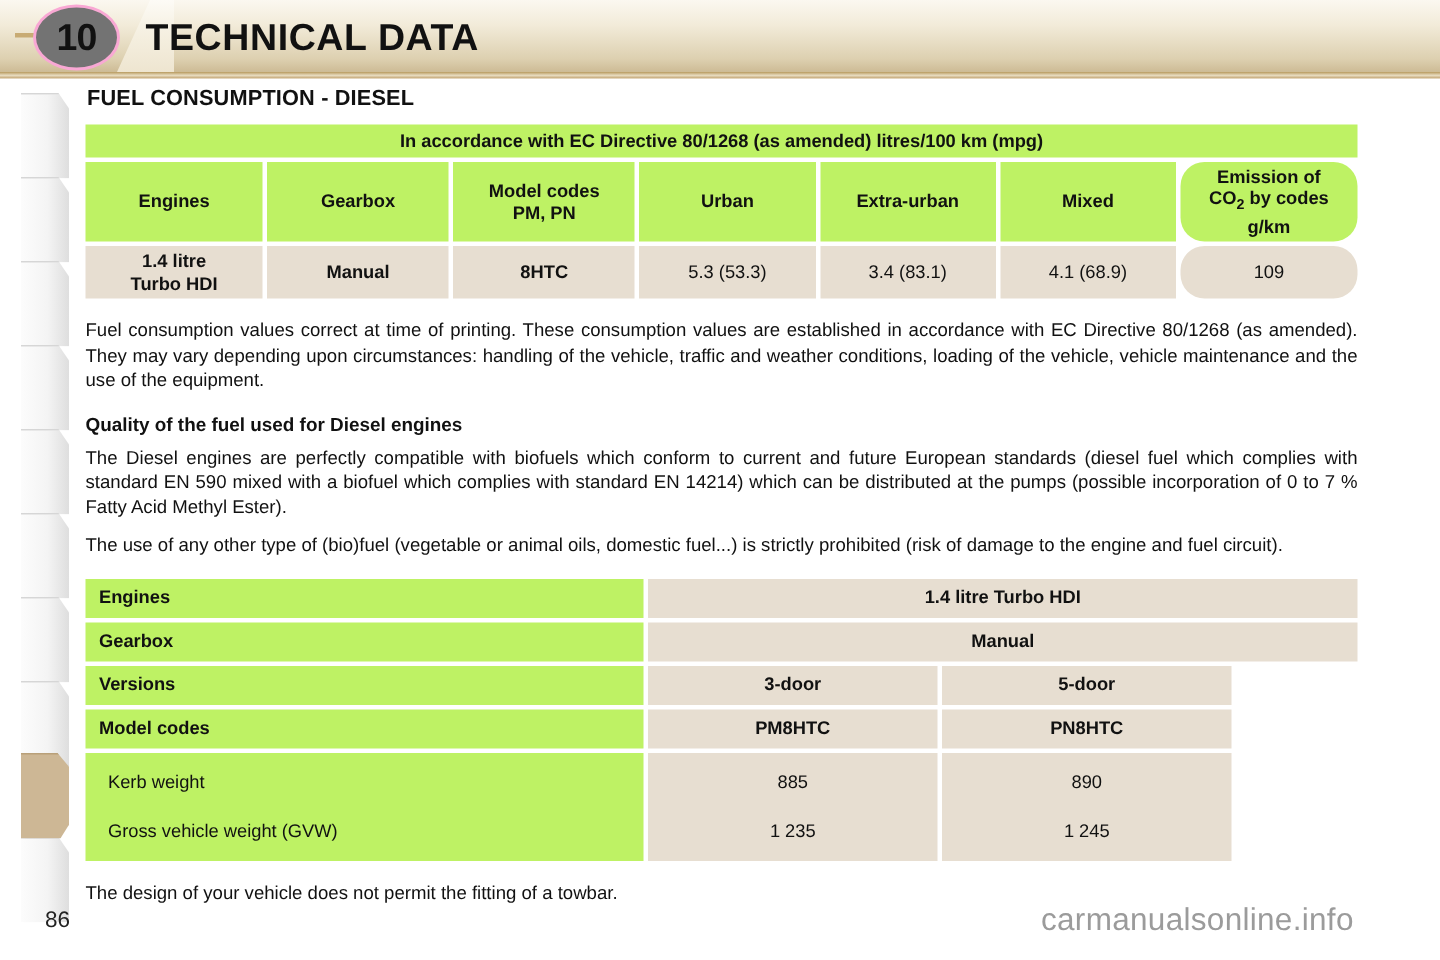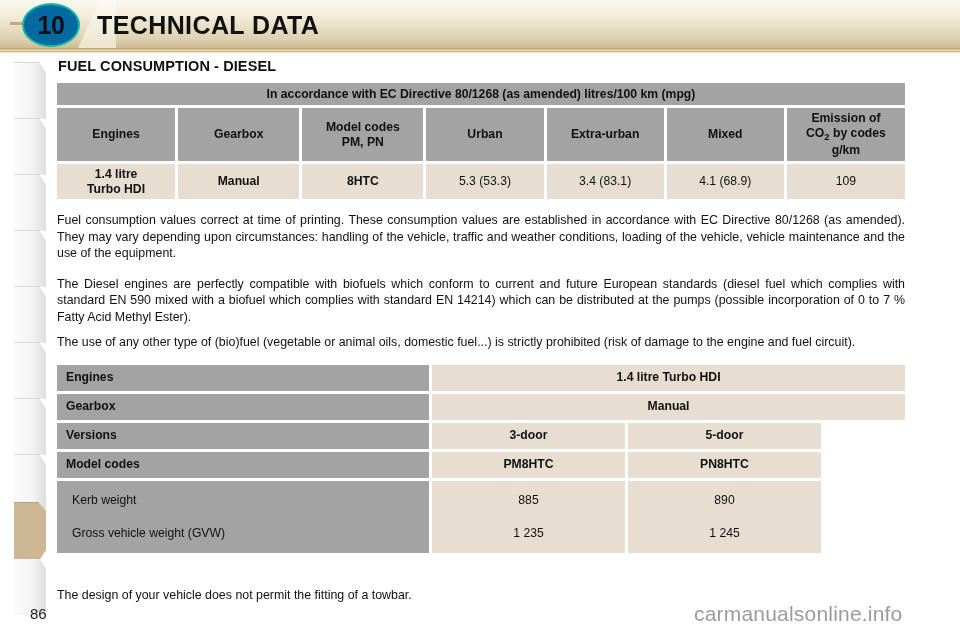--- a/index.html
+++ b/index.html
@@ -34,22 +34,22 @@
     left: 78px; top: 0;
     width: 38px; height: 48px;
     background: linear-gradient(to bottom, #fdfbf6 0%, #f6f1e3 40%, #eee5d0 100%);
     clip-path: polygon(58% 0, 100% 0, 100% 100%, 0 100%);
   }
   .chapter-badge {
     position: absolute;
     left: 22px; top: 3px;
     width: 58px; height: 44px;
     border-radius: 50%;
-    background: #0369a1;
-    border: 2px solid #14b8a6;
+    background: #737373;
+    border: 2px solid #f9a8d4;
     box-sizing: border-box;
     display: flex;
     align-items: center;
     justify-content: center;
     font-size: 25px;
     font-weight: bold;
     letter-spacing: -0.5px;
     color: #111111;
     z-index: 4;
   }
@@ -121,21 +121,21 @@
     display: flex;
     align-items: center;
     justify-content: center;
     text-align: center;
     font-size: 12.2px;
     line-height: 1.22;
     color: #111111;
     padding: 3px 4px;
   }
   .cell.head {
-    background: #a3a3a3;
+    background: #bef264;
     font-weight: bold;
   }
   .cell.data {
     background: #e7ded1;
   }
   .cell.bold { font-weight: bold; }
   .cell.left {
     justify-content: flex-start;
     text-align: left;
     padding-left: 9px;
@@ -143,21 +143,21 @@
   .cell.norm { font-weight: normal; }
 
   
   .w-full   { width: 848px; }
   .c-eng    { width: 119px; }
   .c-gbx    { width: 122px; }
   .c-mod    { width: 122px; }
   .c-urb    { width: 118px; }
   .c-ext    { width: 118px; }
   .c-mix    { width: 118px; }
-  .c-co2    { width: 119px; }
+  .c-co2    { width: 119px; border-radius: 16px; }
 
   .h-title  { height: 22px; }
   .h-head   { height: 53px; }
   .h-data   { height: 35px; }
 
   
   .w-label  { width: 372px; }
   .w-span   { width: 473px; }
   .w-half   { width: 193px; }
   .h-wrow   { height: 26px; }
@@ -268,20 +268,21 @@
       <div class="cell data c-ext h-data">3.4 (83.1)</div>
       <div class="cell data c-mix h-data">4.1 (68.9)</div>
       <div class="cell data c-co2 h-data">109</div>
     </div>
   </div>
 
   <div class="block-gap-a"></div>
   <p class="para">Fuel consumption values correct at time of printing. These consumption values are established in accordance with EC Directive 80/1268 (as amended). They may vary depending upon circumstances: handling of the vehicle, traffic and weather conditions, loading of the vehicle, vehicle maintenance and the use of the equipment.</p>
 
   <div class="block-gap-b"></div>
+  <div class="sub-head">Quality of the fuel used for Diesel engines</div>
   <p class="para">The Diesel engines are perfectly compatible with biofuels which conform to current and future European standards (diesel fuel which complies with standard EN 590 mixed with a biofuel which complies with standard EN 14214) which can be distributed at the pumps (possible incorporation of 0 to 7 % Fatty Acid Methyl Ester).</p>
   <p class="para">The use of any other type of (bio)fuel (vegetable or animal oils, domestic fuel...) is strictly prohibited (risk of damage to the engine and fuel circuit).</p>
 
   <div class="block-gap-b"></div>
 
   <div class="tbl">
     <div class="trow">
       <div class="cell head left w-label h-wrow">Engines</div>
       <div class="cell data bold w-span h-wrow">1.4 litre Turbo HDI</div>
     </div>

